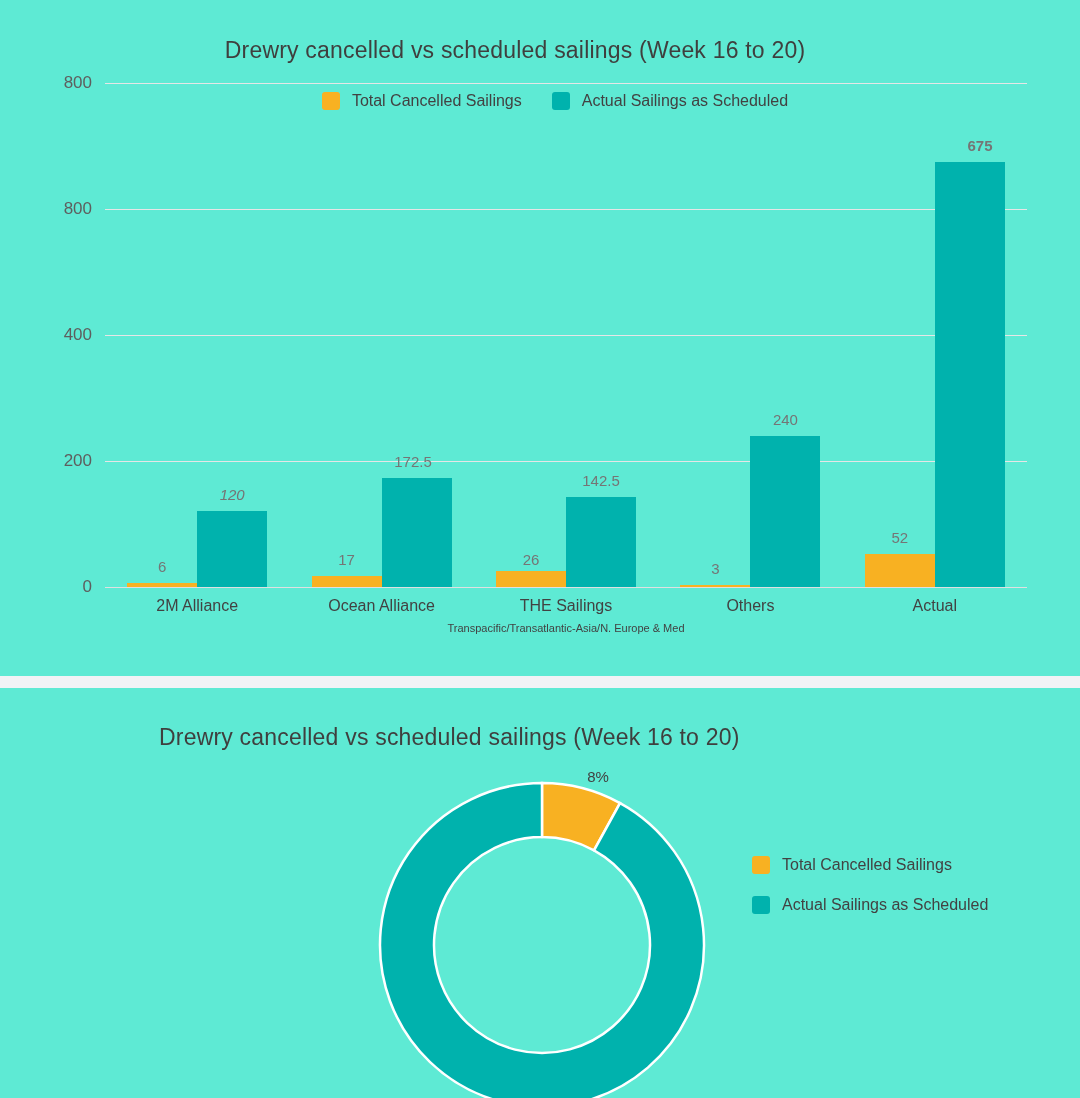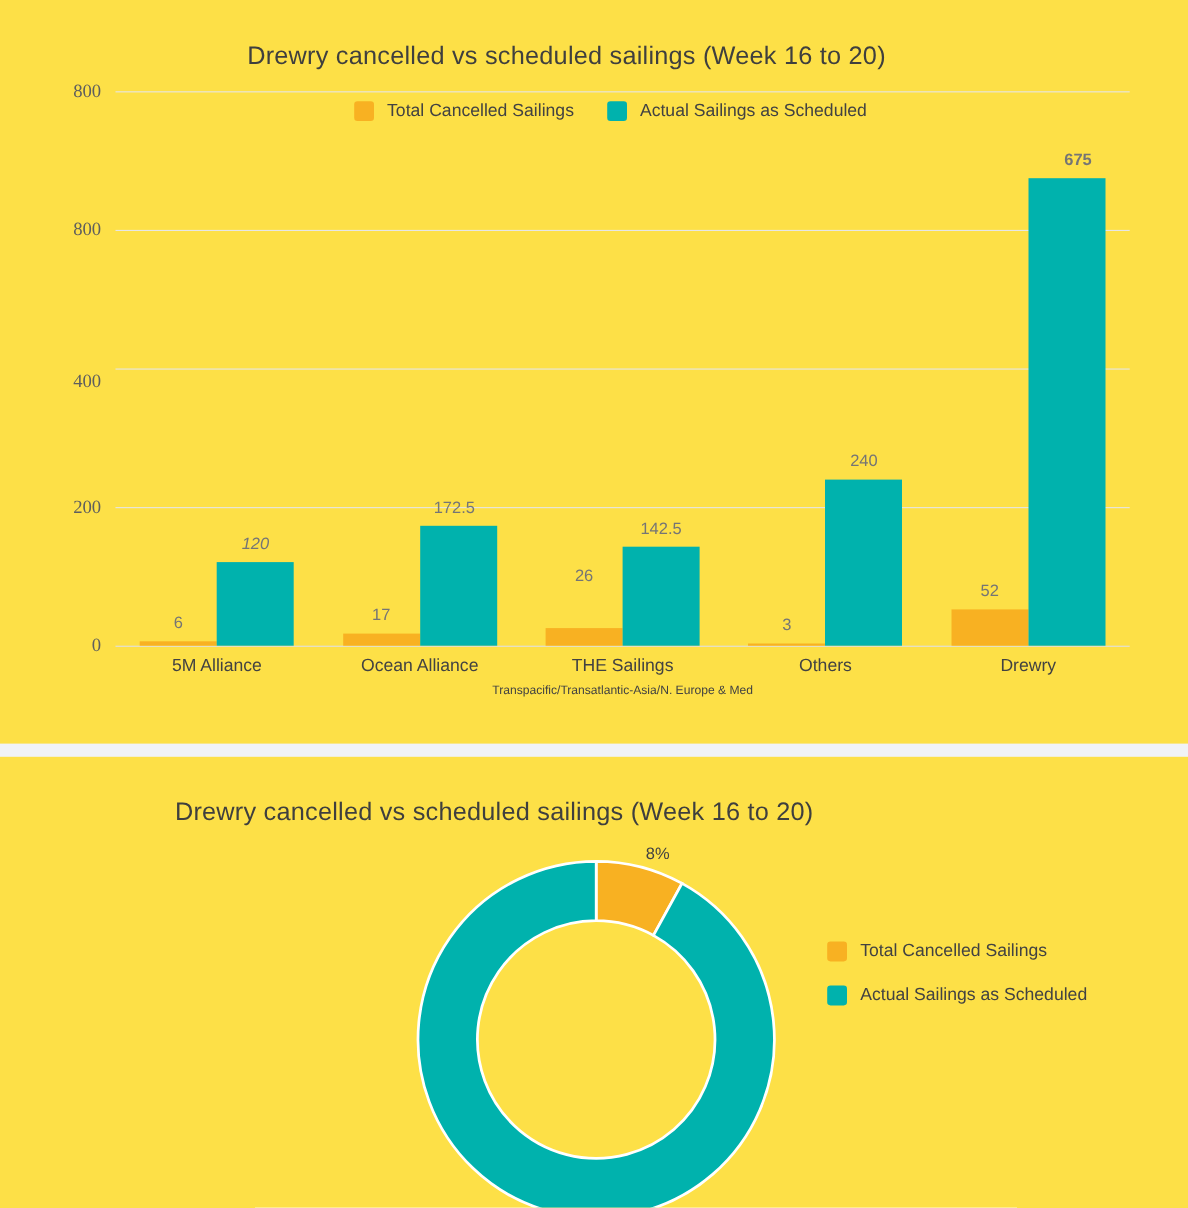--- a/index.html
+++ b/index.html
@@ -2,21 +2,21 @@
 <html><head>
 <meta charset="utf-8">
 <style>
   * { margin: 0; padding: 0; box-sizing: border-box; }
   html, body { background: #ffffff; }
   body { font-family: "Liberation Sans", sans-serif; }
   .page {
     position: relative;
     width: 1080px;
     height: 1098px;
-    background: #fde047;
+    background: #5eead4;
     overflow: hidden;
   }
   .chart-title {
     position: absolute;
     font-size: 23px;
     font-weight: 400;
     color: #3f3f3e;
     letter-spacing: 0.2px;
     white-space: nowrap;
   }
@@ -31,21 +31,21 @@
   .legend-right { top: 856px; left: 752px; display: block; }
   .legend-item { display: flex; align-items: center; gap: 12px; cursor: pointer; white-space: nowrap; }
   .legend-right .legend-item { margin-bottom: 22px; }
   .legend-swatch { width: 18px; height: 18px; border-radius: 3px; display: inline-block; flex: 0 0 auto; }
   .legend-label { font-size: 16px; color: #424242; }
 
   .gridline { position: absolute; height: 1px; background: #e6e6e6; }
   .gridline.zero { background: #e0e0e0; }
   .ytick {
     position: absolute; left: 0; width: 92px; height: 20px; line-height: 20px;
-    text-align: right; font-size: 17px; color: #5e5e5e; font-family: Liberation Serif, serif;
+    text-align: right; font-size: 17px; color: #5e5e5e;
   }
   .bar { position: absolute; }
   .bar-value {
     position: absolute; height: 18px; line-height: 18px; text-align: center;
     font-size: 15px; color: #757575; white-space: nowrap;
   }
   .cat-label {
     position: absolute; top: 596px; height: 20px; line-height: 20px;
     text-align: center; font-size: 16px; color: #424242; white-space: nowrap;
   }
@@ -78,50 +78,50 @@
           <span class="legend-label">Actual Sailings as Scheduled</span>
         </div>
       </div>
 
     <div id="barplot">
         <div class="gridline zero" style="left: 105px; width: 922px; top: 587px;"></div>
         <div class="ytick" style="top: 577px;">0</div>
         <div class="gridline" style="left: 105px; width: 922px; top: 461px;"></div>
         <div class="ytick" style="top: 451px;">200</div>
         <div class="gridline" style="left: 105px; width: 922px; top: 335px;"></div>
-        <div class="ytick" style="top: 325px; margin-top: 12px;">400</div>
+        <div class="ytick" style="top: 325px;">400</div>
         <div class="gridline" style="left: 105px; width: 922px; top: 209px;"></div>
         <div class="ytick" style="top: 199px;">800</div>
         <div class="gridline" style="left: 105px; width: 922px; top: 83px;"></div>
         <div class="ytick" style="top: 73px;">800</div>
         <div class="bar" style="left: 127.2px; width: 70px; top: 583.22px; height: 3.78px; background: rgb(248, 177, 34);"></div>
         <div class="bar-value" style="left: 127.2px; width: 70px; top: 558.22px;">6</div>
         <div class="bar" style="left: 197.2px; width: 70px; top: 511.4px; height: 75.6px; background: rgb(0, 178, 173);"></div>
         <div class="bar-value" style="left: 197.2px; width: 70px; top: 486.4px; font-style: italic;">120</div>
-        <div class="cat-label" style="left: 105px; width: 184.4px;">5M Alliance</div>
+        <div class="cat-label" style="left: 105px; width: 184.4px;">2M Alliance</div>
         <div class="bar" style="left: 311.6px; width: 70px; top: 576.29px; height: 10.71px; background: rgb(248, 177, 34);"></div>
         <div class="bar-value" style="left: 311.6px; width: 70px; top: 551.29px;">17</div>
         <div class="bar" style="left: 381.6px; width: 70px; top: 478.325px; height: 108.675px; background: rgb(0, 178, 173);"></div>
         <div class="bar-value" style="left: 378px; width: 70px; top: 453.325px;">172.5</div>
         <div class="cat-label" style="left: 289.4px; width: 184.4px;">Ocean Alliance</div>
         <div class="bar" style="left: 496px; width: 70px; top: 570.62px; height: 16.38px; background: rgb(248, 177, 34);"></div>
-        <div class="bar-value" style="left: 496px; width: 70px; top: 515px;">26</div>
+        <div class="bar-value" style="left: 496px; width: 70px; top: 551px;">26</div>
         <div class="bar" style="left: 566px; width: 70px; top: 497.225px; height: 89.775px; background: rgb(0, 178, 173);"></div>
         <div class="bar-value" style="left: 566px; width: 70px; top: 472.225px;">142.5</div>
         <div class="cat-label" style="left: 473.8px; width: 184.4px;">THE Sailings</div>
         <div class="bar" style="left: 680.4px; width: 70px; top: 585px; height: 2px; background: rgb(248, 177, 34);"></div>
         <div class="bar-value" style="left: 680.4px; width: 70px; top: 560px;">3</div>
         <div class="bar" style="left: 750.4px; width: 70px; top: 435.8px; height: 151.2px; background: rgb(0, 178, 173);"></div>
         <div class="bar-value" style="left: 750.4px; width: 70px; top: 410.8px;">240</div>
         <div class="cat-label" style="left: 658.2px; width: 184.4px;">Others</div>
         <div class="bar" style="left: 864.8px; width: 70px; top: 554.24px; height: 32.76px; background: rgb(248, 177, 34);"></div>
         <div class="bar-value" style="left: 864.8px; width: 70px; top: 529.24px;">52</div>
         <div class="bar" style="left: 934.8px; width: 70px; top: 161.75px; height: 425.25px; background: rgb(0, 178, 173);"></div>
         <div class="bar-value" style="left: 945px; width: 70px; top: 136.75px; font-weight: bold;">675</div>
-        <div class="cat-label" style="left: 842.6px; width: 184.4px;">Drewry</div>
+        <div class="cat-label" style="left: 842.6px; width: 184.4px;">Actual</div>
       </div>
 
     <div class="xlabel">Transpacific/Transatlantic-Asia/N. Europe &amp; Med</div>
   </section>
 
   <div class="divider"></div>
 
   <section>
     <h1 class="chart-title title2">Drewry cancelled vs scheduled sailings (Week 16 to 20)</h1>
 

